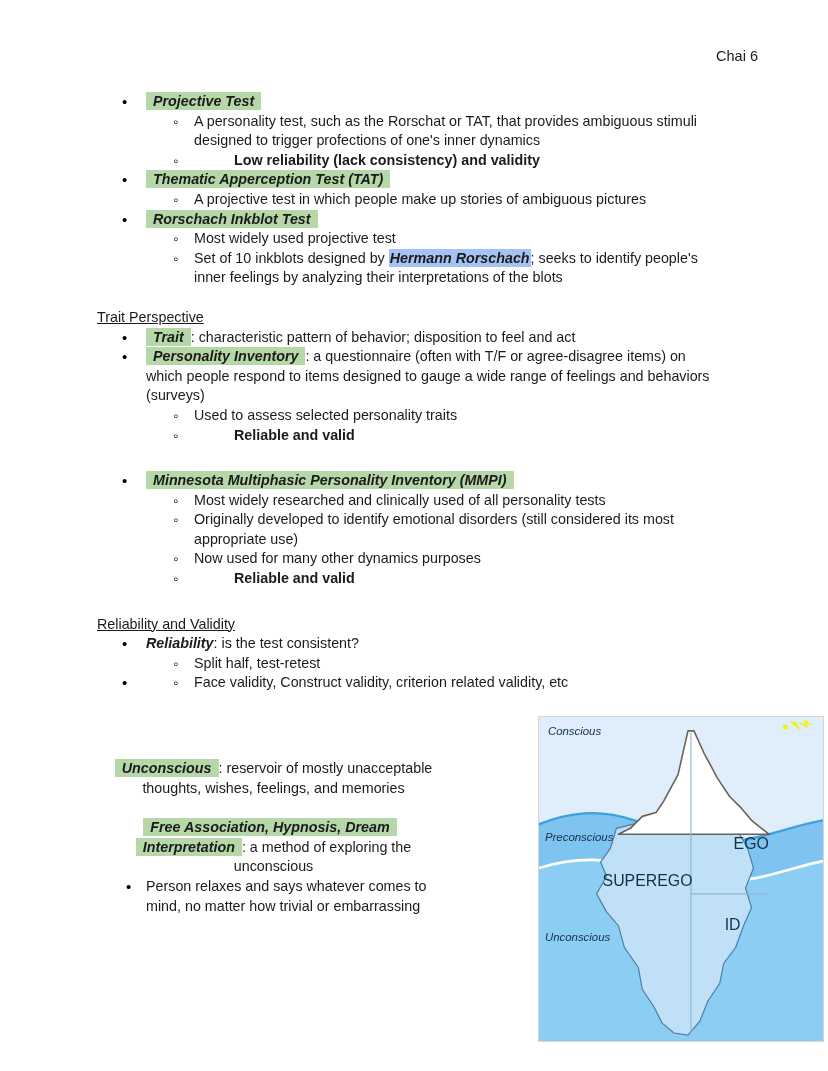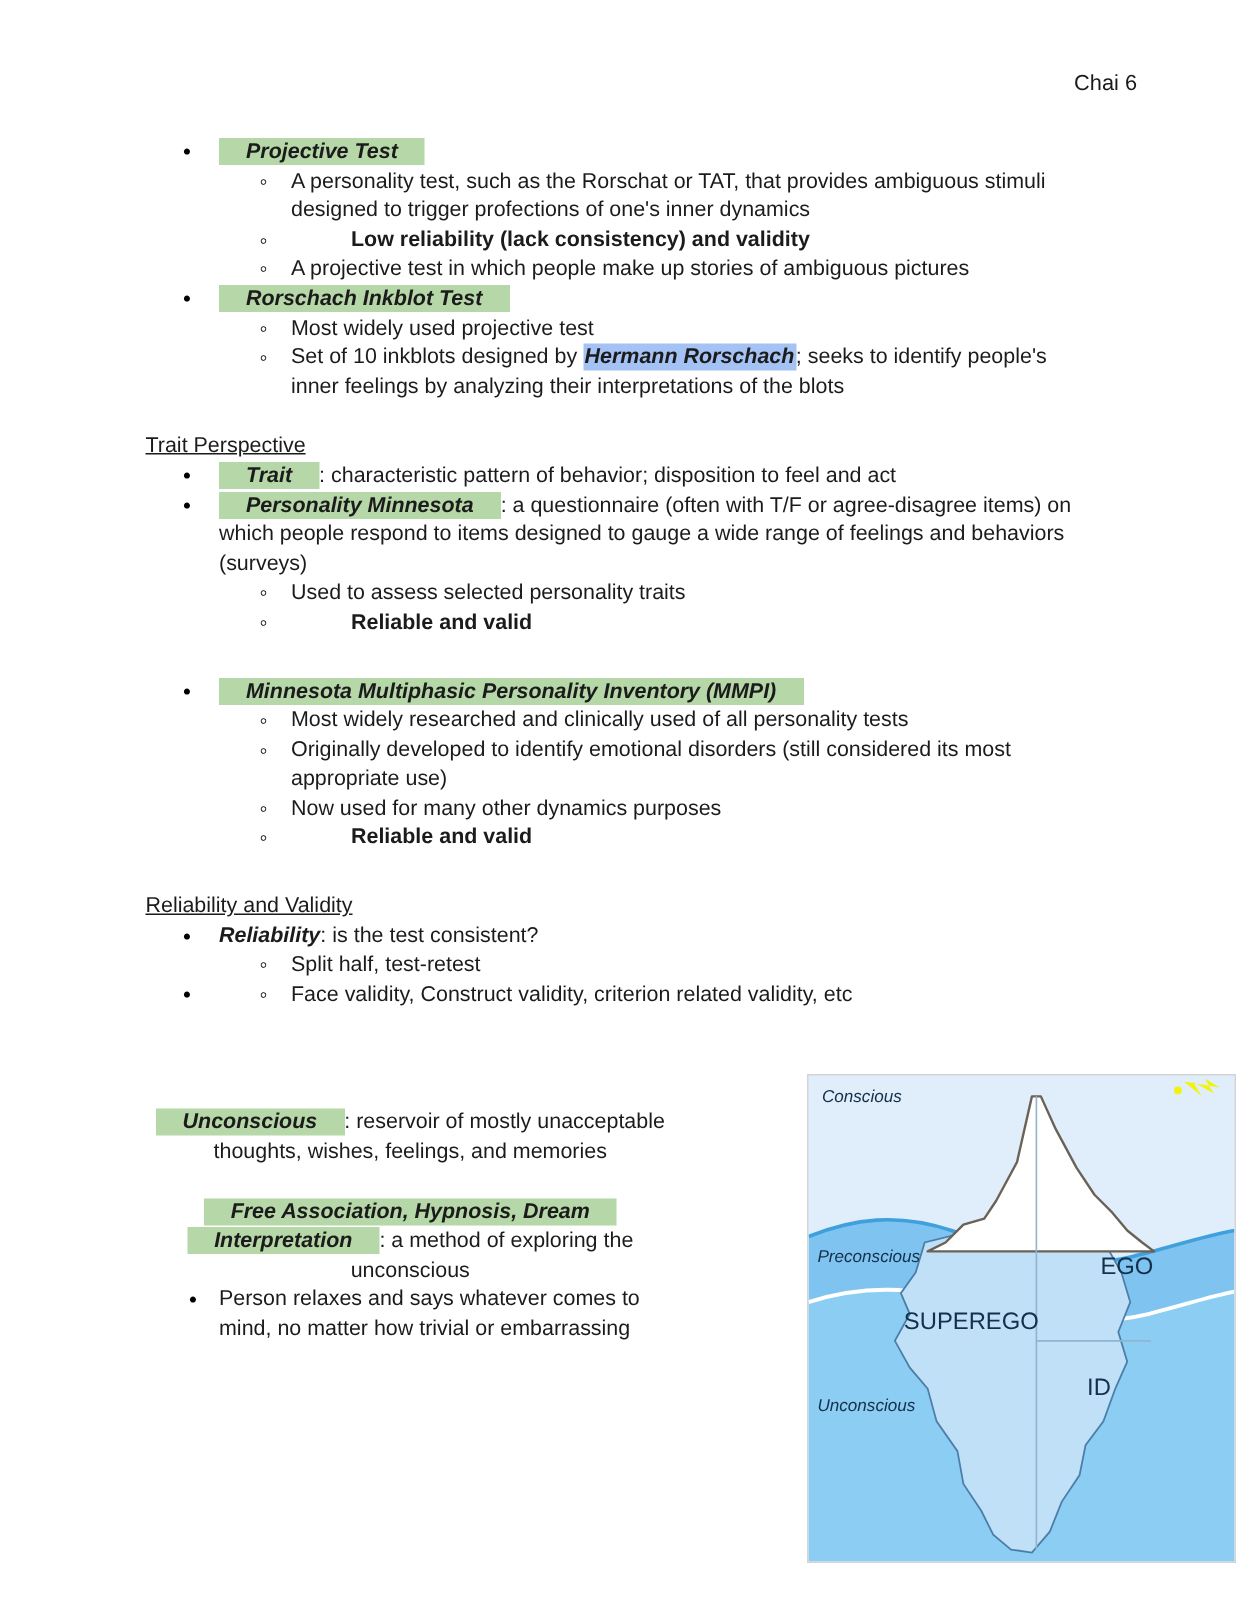--- a/index.html
+++ b/index.html
@@ -109,21 +109,21 @@
     font-size: 14.3px;
     line-height: 19.6px;
     text-align: center;
   }
 
   
   .term {
     font-weight: bold;
     font-style: italic;
     background: #b6d7a8;
-    padding: 1px 18px;
+    padding: 1px 7px;
     box-decoration-break: clone;
     -webkit-box-decoration-break: clone;
   }
   .term-plain {
     font-weight: bold;
     font-style: italic;
   }
   .hl-blue {
     font-weight: bold;
     font-style: italic;
@@ -178,20 +178,24 @@
     </div>
     <div class="row lvl2">
       <span class="bullet"></span>
       <span class="txt">A personality test, such as the Rorschat or TAT, that provides ambiguous stimuli designed to trigger profections of one's inner dynamics</span>
     </div>
     <div class="row lvl2">
       <span class="bullet"></span>
       <span class="txt strong">Low reliability (lack consistency) and validity</span>
     </div>
 
+    <div class="row lvl1">
+      <span class="bullet"></span>
+      <span class="txt"><span class="term">Thematic Apperception Test (TAT)</span></span>
+    </div>
     <div class="row lvl2">
       <span class="bullet"></span>
       <span class="txt">A projective test in which people make up stories of ambiguous pictures</span>
     </div>
 
     <div class="row lvl1">
       <span class="bullet"></span>
       <span class="txt"><span class="term">Rorschach Inkblot Test</span></span>
     </div>
     <div class="row lvl2">
@@ -206,21 +210,21 @@
     <div class="gap-md"></div>
 
     <div class="section-head">Trait Perspective</div>
 
     <div class="row lvl1">
       <span class="bullet"></span>
       <span class="txt"><span class="term">Trait</span><span>: characteristic pattern of behavior; disposition to feel and act</span></span>
     </div>
     <div class="row lvl1">
       <span class="bullet"></span>
-      <span class="txt"><span class="term">Personality Minnesota</span><span>: a questionnaire (often with T/F or agree-disagree items) on which people respond to items designed to gauge a wide range of feelings and behaviors (surveys)</span></span>
+      <span class="txt"><span class="term">Personality Inventory</span><span>: a questionnaire (often with T/F or agree-disagree items) on which people respond to items designed to gauge a wide range of feelings and behaviors (surveys)</span></span>
     </div>
     <div class="row lvl2">
       <span class="bullet"></span>
       <span class="txt">Used to assess selected personality traits</span>
     </div>
     <div class="row lvl2">
       <span class="bullet"></span>
       <span class="txt strong">Reliable and valid</span>
     </div>
 

